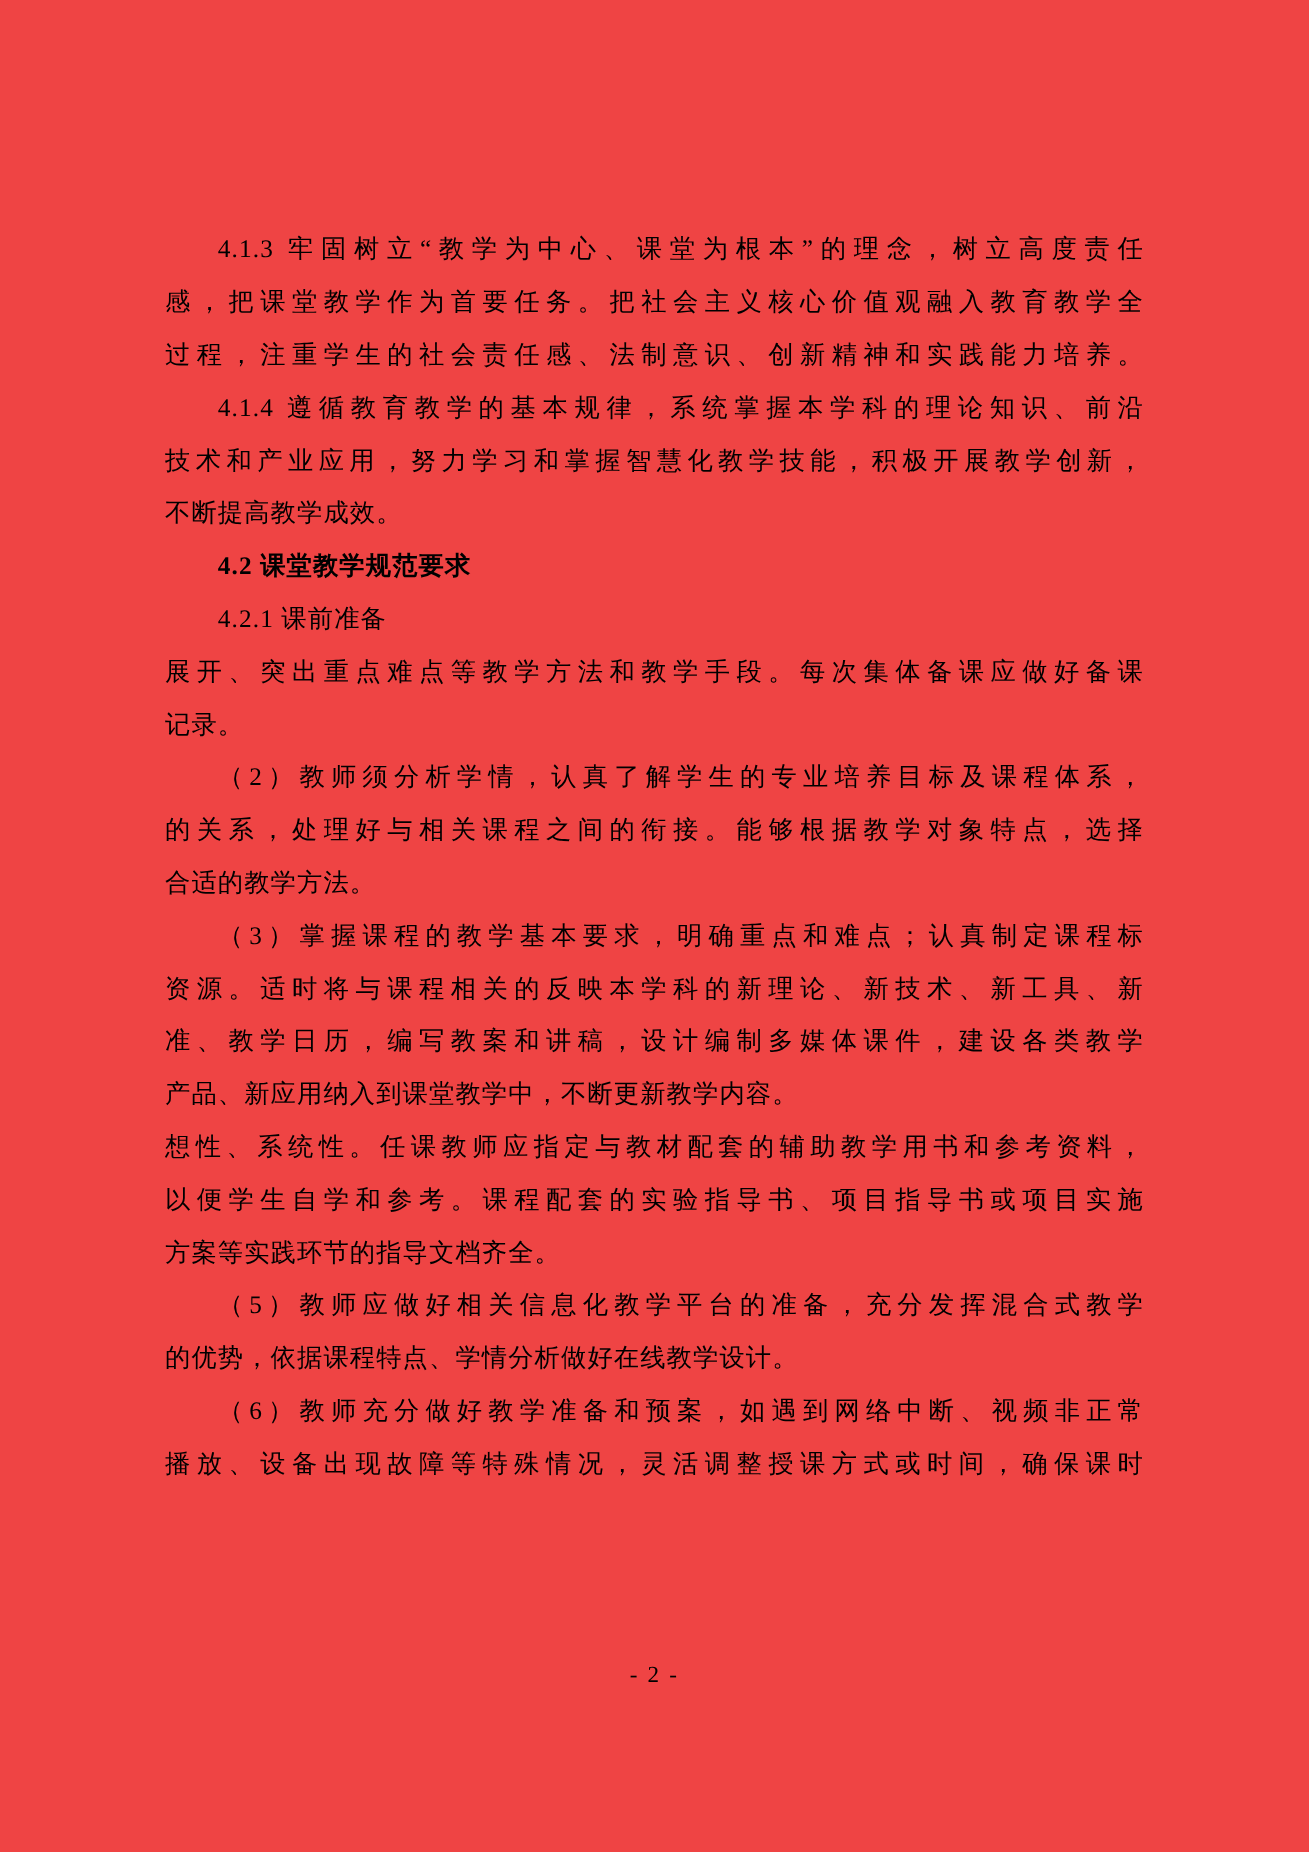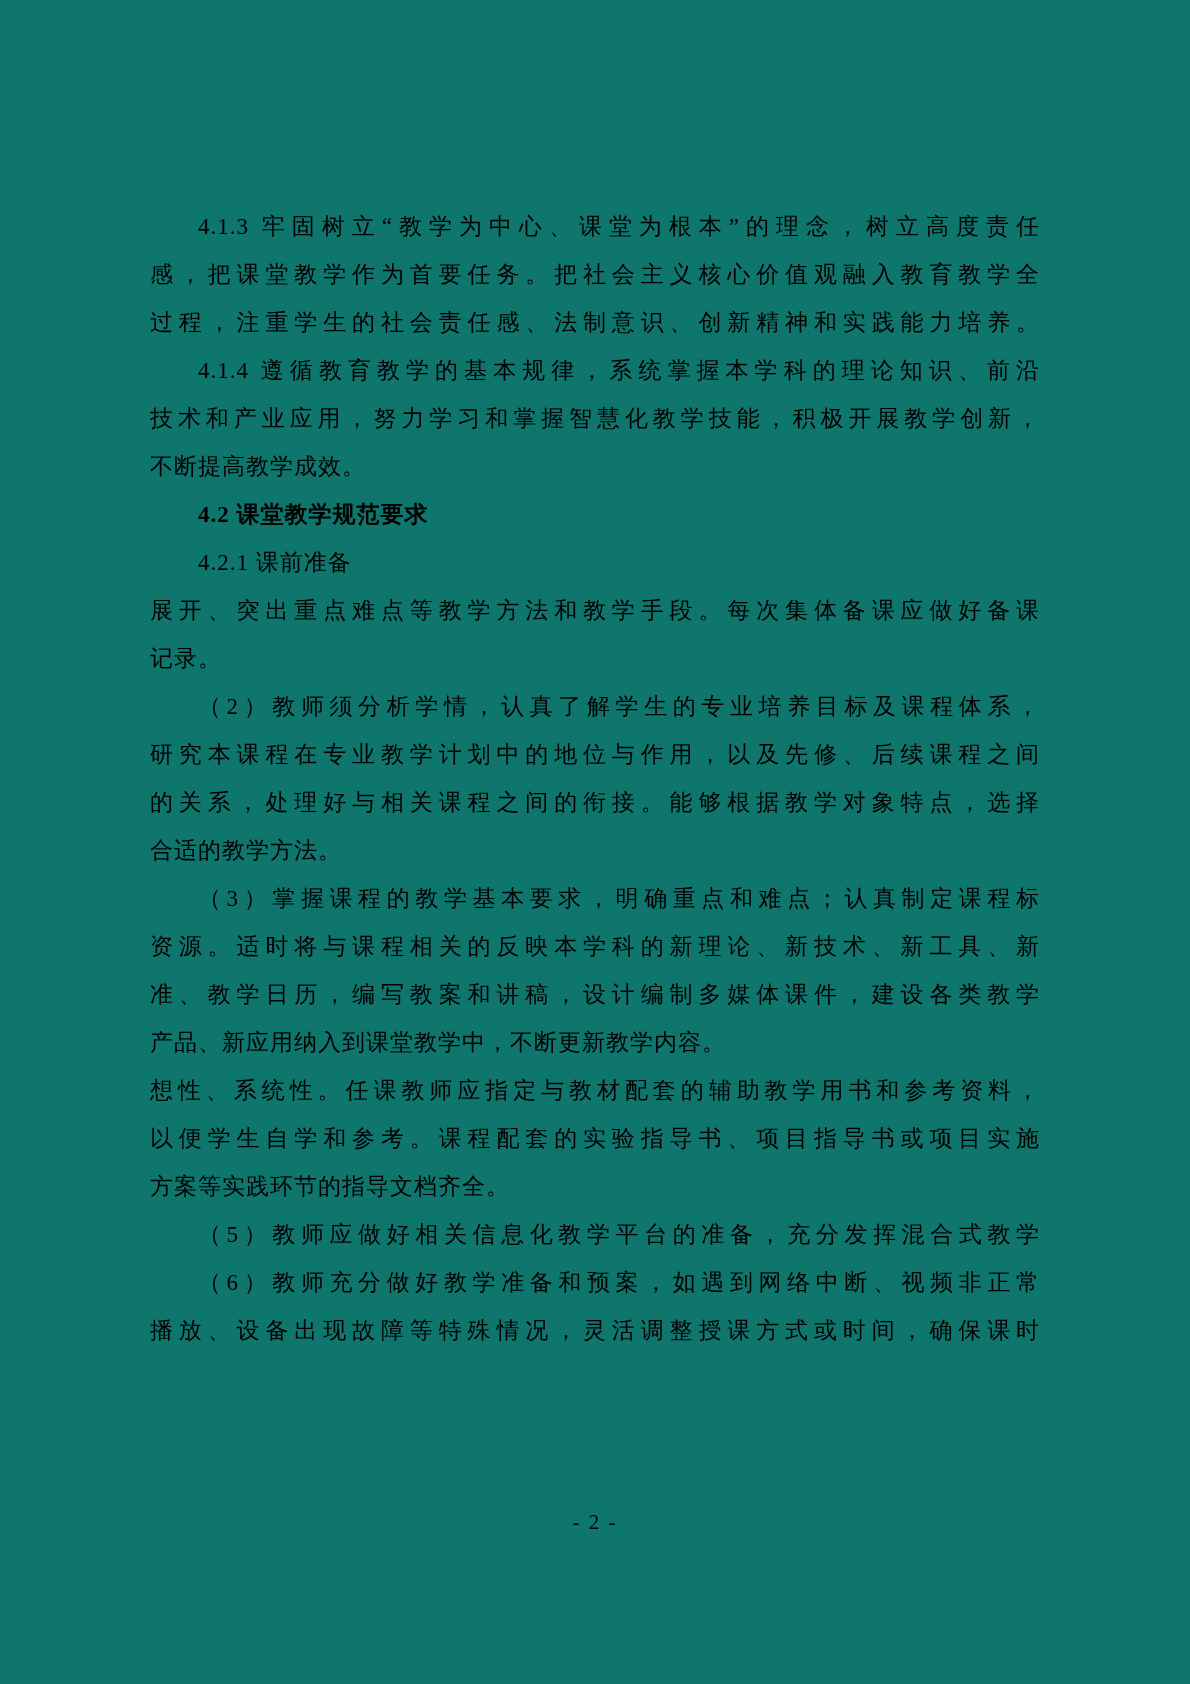--- a/index.html
+++ b/index.html
@@ -5,21 +5,21 @@
 <style>
   html, body {
     margin: 0;
     padding: 0;
     background: #ffffff;
   }
   .page {
     position: relative;
     width: 1190px;
     height: 1684px;
-    background: #0f766e;
+    background: #ef4444;
     margin: 0 auto;
     overflow: hidden;
     font-family: "Liberation Serif", serif;
     color: #000000;
   }
   .content {
     position: absolute;
     left: 150px;
     top: 203px;
     width: 890px;
@@ -64,28 +64,28 @@
       <div class="line fill">感，把课堂教学作为首要任务。把社会主义核心价值观融入教育教学全</div>
       <div class="line fill">过程，注重学生的社会责任感、法制意识、创新精神和实践能力培养。</div>
       <div class="line fill indent">4.1.4 遵循教育教学的基本规律，系统掌握本学科的理论知识、前沿</div>
       <div class="line fill">技术和产业应用，努力学习和掌握智慧化教学技能，积极开展教学创新，</div>
       <div class="line">不断提高教学成效。</div>
       <div class="line indent bold">4.2 课堂教学规范要求</div>
       <div class="line indent">4.2.1 课前准备</div>
       <div class="line fill">展开、突出重点难点等教学方法和教学手段。每次集体备课应做好备课</div>
       <div class="line">记录。</div>
       <div class="line fill indent">（2）教师须分析学情，认真了解学生的专业培养目标及课程体系，</div>
-      <div class="line fill">研究本课程在专业教学计划中的地位与作用，以及先修、后续课程之间</div>
       <div class="line fill">的关系，处理好与相关课程之间的衔接。能够根据教学对象特点，选择</div>
       <div class="line">合适的教学方法。</div>
       <div class="line fill indent">（3）掌握课程的教学基本要求，明确重点和难点；认真制定课程标</div>
       <div class="line fill">资源。适时将与课程相关的反映本学科的新理论、新技术、新工具、新</div>
       <div class="line fill">准、教学日历，编写教案和讲稿，设计编制多媒体课件，建设各类教学</div>
       <div class="line">产品、新应用纳入到课堂教学中，不断更新教学内容。</div>
       <div class="line fill">想性、系统性。任课教师应指定与教材配套的辅助教学用书和参考资料，</div>
       <div class="line fill">以便学生自学和参考。课程配套的实验指导书、项目指导书或项目实施</div>
       <div class="line">方案等实践环节的指导文档齐全。</div>
       <div class="line fill indent">（5）教师应做好相关信息化教学平台的准备，充分发挥混合式教学</div>
+      <div class="line">的优势，依据课程特点、学情分析做好在线教学设计。</div>
       <div class="line fill indent">（6）教师充分做好教学准备和预案，如遇到网络中断、视频非正常</div>
       <div class="line fill">播放、设备出现故障等特殊情况，灵活调整授课方式或时间，确保课时</div>
     </div>
   <div class="footer">- 2 -</div>
 </div>
 
 </body></html>

